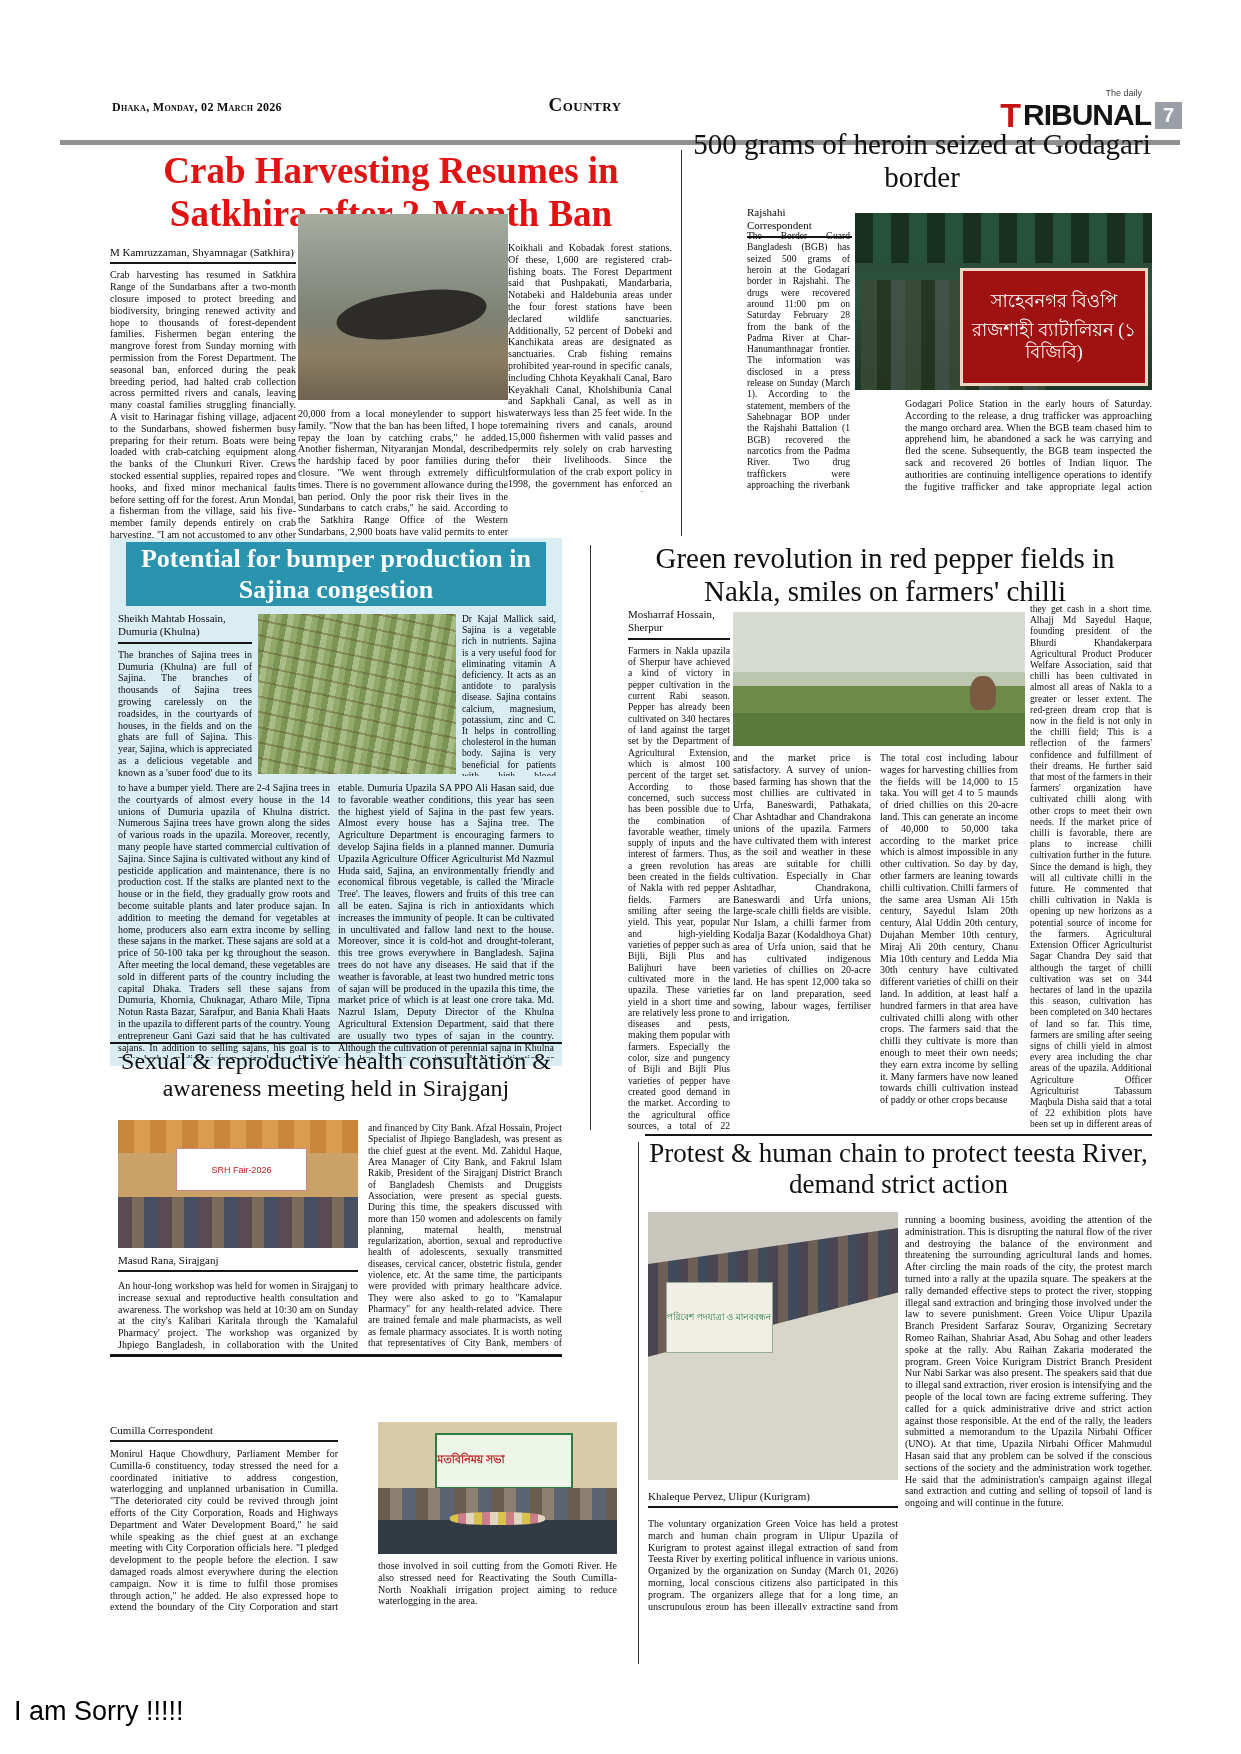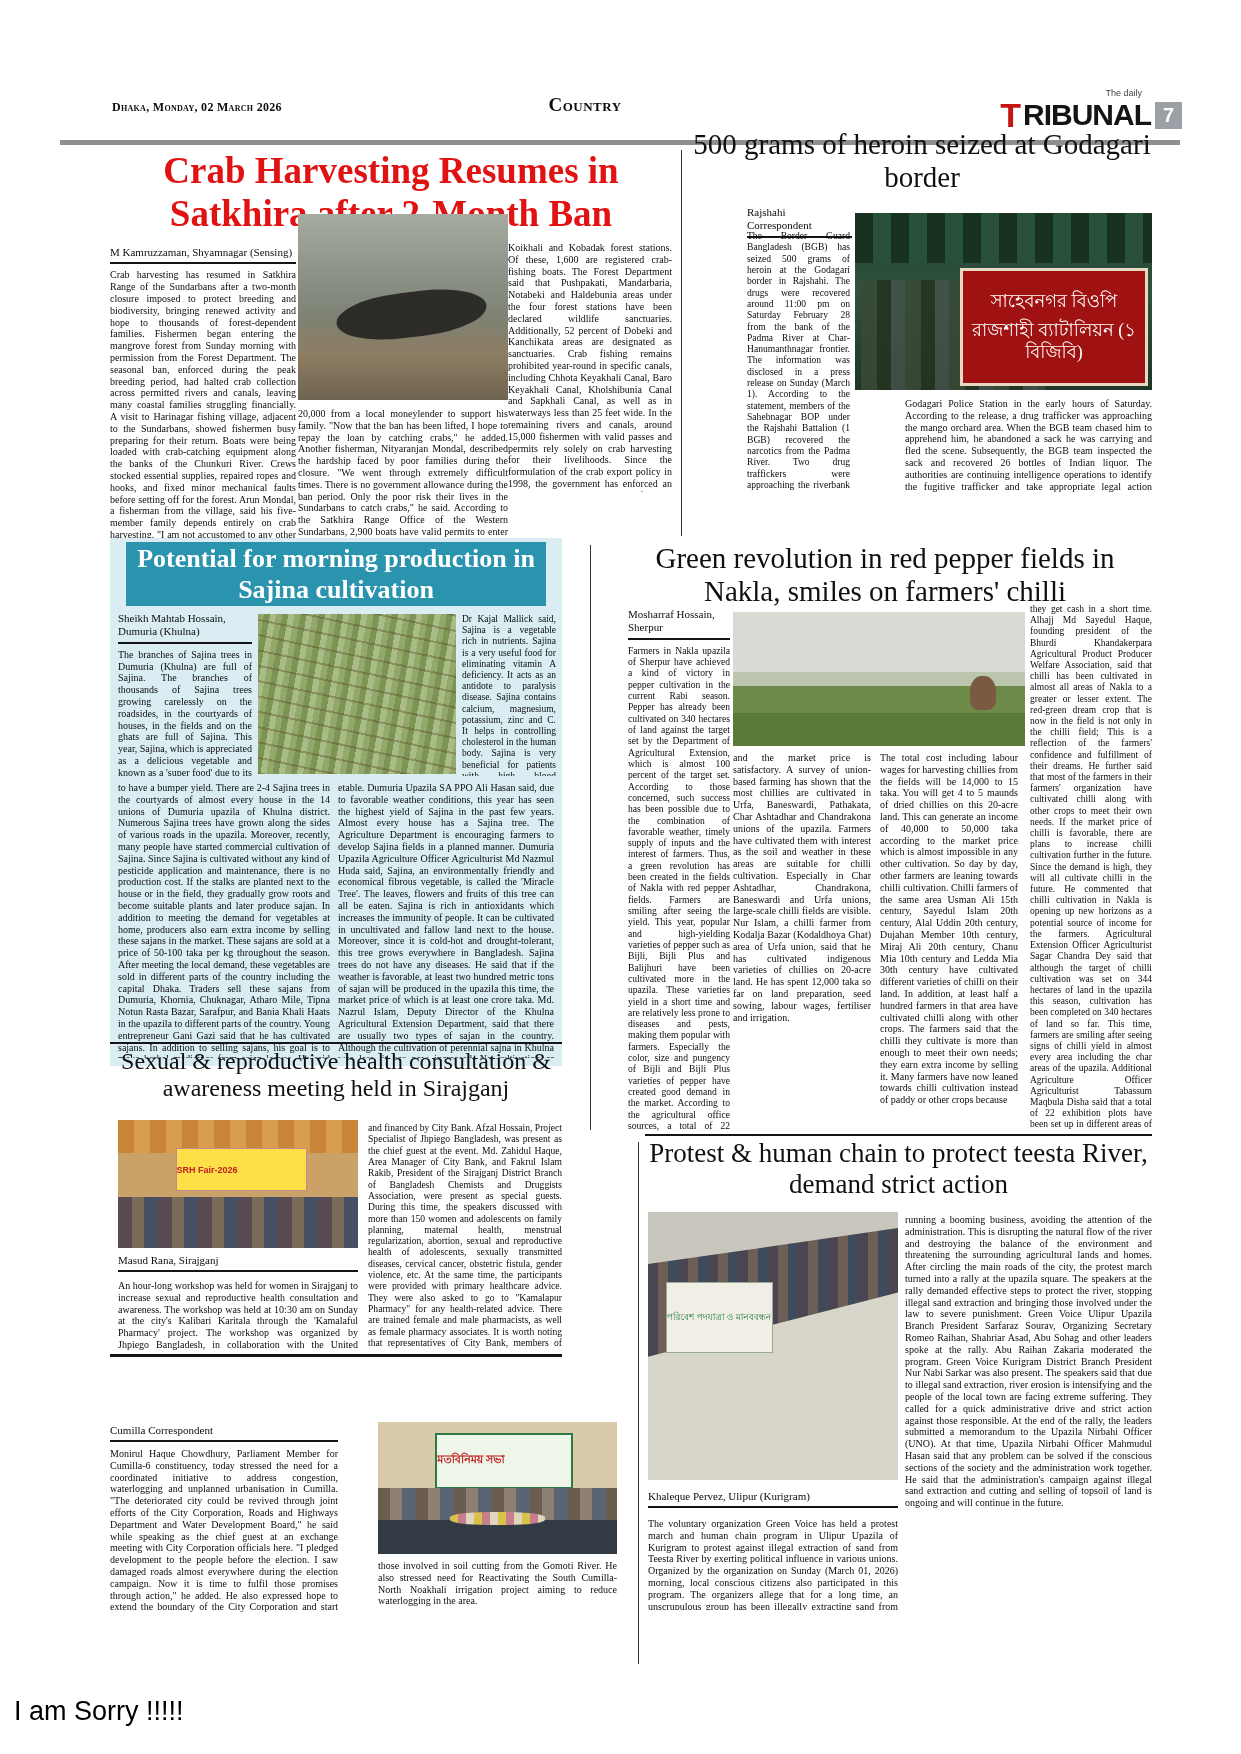--- a/index.html
+++ b/index.html
@@ -33,21 +33,21 @@
   .heroin-photo{background:linear-gradient(180deg,#24402e 0%,#2e5340 45%,#1d3528 100%);}
   .tent{position:absolute;left:0;top:0;width:100%;height:28%;background:repeating-linear-gradient(90deg,#17301f 0 18px,#27513a 18px 36px);}
   .soldiers{position:absolute;left:2%;bottom:0;width:62%;height:62%;background:repeating-linear-gradient(90deg,#3a4a36 0 16px,#24331f 16px 30px,#44524a 30px 44px);opacity:.85;}
   .bgb-sign{position:absolute;right:4px;bottom:4px;width:182px;height:112px;background:#a01212;border:3px solid #ead9c2;color:#fff;display:flex;flex-direction:column;align-items:center;justify-content:center;gap:8px;text-align:center;font-size:18px;line-height:1.2;}
   .sajina-photo{background:repeating-linear-gradient(100deg,#93a96b 0 6px,#7c9454 6px 12px,#a9bc86 12px 18px);}
   .branches{position:absolute;inset:0;background:repeating-linear-gradient(12deg,rgba(92,72,42,.38) 0 2px,transparent 2px 15px);}
   .pepper-photo{background:linear-gradient(180deg,#d7dbd4 0 45%,#bcc6ae 45% 55%,#6d8a49 55% 75%,#5a7a3c 75% 100%);}
   .farmer{position:absolute;right:10%;top:48%;width:26px;height:34px;background:#7a5a40;border-radius:45% 45% 30% 30%;}
   .siraj-photo{background:#caa268;}
   .tent-top{position:absolute;top:0;left:0;width:100%;height:26%;background:repeating-linear-gradient(90deg,#c9863a 0 16px,#da9c50 16px 32px);}
-  .siraj-banner{position:absolute;left:24%;top:22%;width:54%;height:32%;background:#fde047;border:1px solid #c88;display:flex;align-items:center;color:#c02020;font-size:9px;font-weight:bold;font-family:"Liberation Sans",sans-serif;}
+  .siraj-banner{position:absolute;left:24%;top:22%;width:54%;height:32%;background:#ffffff;border:1px solid #c88;display:flex;align-items:center;justify-content:center;color:#c02020;font-size:9px;font-weight:normal;font-family:"Liberation Sans",sans-serif;}
   .crowd-band{position:absolute;bottom:0;left:0;width:100%;height:40%;background:repeating-linear-gradient(90deg,#5a4a52 0 14px,#7a6a5a 14px 26px,#474f62 26px 40px);}
   .cumilla-photo{background:#d9cbaa;}
   .cumilla-banner{position:absolute;left:24%;top:8%;width:56%;height:40%;background:#eef6ea;border:2px solid #2f7b45;display:flex;align-items:center;justify-content:flex-start;color:#c02020;font-size:11px;font-weight:bold;}
   .people-band{position:absolute;top:50%;left:0;width:100%;height:24%;background:repeating-linear-gradient(90deg,#6b5d4e 0 12px,#8d8070 12px 24px,#5b6472 24px 38px);}
   .table-band{position:absolute;bottom:0;left:0;width:100%;height:26%;background:#323b44;}
   .flowers{position:absolute;bottom:22%;left:30%;width:40%;height:10%;background:repeating-linear-gradient(90deg,#d8c24a 0 8px,#c97e8e 8px 16px,#e0d6c0 16px 24px);border-radius:40%;}
   .teesta-photo{background:linear-gradient(180deg,#c9c6bd 0 30%,#d8d5ca 30% 100%);}
   .teesta-crowd{position:absolute;left:0;top:6%;width:100%;height:48%;background:repeating-linear-gradient(90deg,#4a4550 0 10px,#6d5f55 10px 20px,#3f4a5a 20px 30px);clip-path:polygon(0 100%,0 28%,100% 0,100% 50%);}
   .teesta-banner{position:absolute;left:7%;top:26%;width:42%;height:26%;background:#f1eee6;border:1px solid #9a9;display:flex;align-items:center;justify-content:center;color:#1d7a3a;font-size:9px;text-align:center;line-height:1.25;}
   .footer-note{font-family:"Liberation Sans",sans-serif;font-size:27px;color:#000;}
@@ -65,21 +65,21 @@
       <span class="logo-t">T</span>
       <span class="logo-rest">RIBUNAL</span>
       <span class="page-box">7</span>
     </div>
   </div>
   <div class="abs gray-bar" style="left:60px;top:140px;width:1120px;height:5px;"></div>
 
   <div class="abs" style="left:110px;top:150px;width:562px;height:392px;">
     <div class="headline hl-crab" style="position:absolute;left:0;top:0;width:100%;">Crab Harvesting Resumes in Satkhira after 2-Month Ban</div>
     <div class="abs" style="left:0;top:96px;width:186px;height:294px;overflow:hidden;">
-      <div class="byline">M Kamruzzaman, Shyamnagar (Sensing)</div>
+      <div class="byline">M Kamruzzaman, Shyamnagar (Satkhira)</div>
       <div class="body-text">Crab harvesting has resumed in Satkhira Range of the Sundarbans after a two-month closure imposed to protect breeding and biodiversity, bringing renewed activity and hope to thousands of forest-dependent families. Fishermen began entering the mangrove forest from Sunday morning with permission from the Forest Department. The seasonal ban, enforced during the peak breeding period, had halted crab collection across permitted rivers and canals, leaving many coastal families struggling financially. A visit to Harinagar fishing village, adjacent to the Sundarbans, showed fishermen busy preparing for their return. Boats were being loaded with crab-catching equipment along the banks of the Chunkuri River. Crews stocked essential supplies, repaired ropes and hooks, and fixed minor mechanical faults before setting off for the forest. Arun Mondal, a fisherman from the village, said his five-member family depends entirely on crab harvesting. "I am not accustomed to any other profession and there is no alternative work here," he said. During the two-month ban, he took a loan of Taka</div>
     </div>
     <div class="photo crab-photo" style="left:188px;top:64px;width:210px;height:186px;">
       <div class="boat"></div>
     </div>
     <div class="abs body-text" style="left:188px;top:258px;width:210px;height:132px;">20,000 from a local moneylender to support his family. "Now that the ban has been lifted, I hope to repay the loan by catching crabs," he added. Another fisherman, Nityaranjan Mondal, described the hardship faced by poor families during the closure. "We went through extremely difficult times. There is no government allowance during the ban period. Only the poor risk their lives in the Sundarbans to catch crabs," he said. According to the Satkhira Range Office of the Western Sundarbans, 2,900 boats have valid permits to enter the forest under the Burigoalini, Kadamtala,</div>
     <div class="abs body-text" style="left:398px;top:92px;width:164px;height:250px;">Koikhali and Kobadak forest stations. Of these, 1,600 are registered crab-fishing boats. The Forest Department said that Pushpakati, Mandarbaria, Notabeki and Haldebunia areas under the four forest stations have been declared wildlife sanctuaries. Additionally, 52 percent of Dobeki and Kanchikata areas are designated as sanctuaries. Crab fishing remains prohibited year-round in specific canals, including Chhota Keyakhali Canal, Baro Keyakhali Canal, Kholshibunia Canal and Sapkhali Canal, as well as in waterways less than 25 feet wide. In the remaining rivers and canals, around 15,000 fishermen with valid passes and permits rely solely on crab harvesting for their livelihoods. Since the formulation of the crab export policy in 1998, the government has enforced an annual two-month closure of crab-catching passes and permits to ensure sustainable breeding. Assistant Conservator of Forests (ACF) for the West Sundarbans Satkhira Range, Md. Mashiur Rahman, said the temporary ban was necessary to increase crab populations during the breeding season. "From Sunday, fishermen are allowed to catch crabs in rivers and canals outside the designated sanctuaries with proper permission," he said.</div>
   </div>
 
   <div class="abs rule-v" style="left:681px;top:150px;height:386px;"></div>
@@ -95,21 +95,21 @@
       <div class="soldiers"></div>
       <div class="bgb-sign">
         <span>সাহেবনগর বিওপি</span>
         <span>রাজশাহী ব্যাটালিয়ন (১ বিজিবি)</span>
       </div>
     </div>
     <div class="abs body-text" style="left:213px;top:270px;width:247px;height:94px;">Godagari Police Station in the early hours of Saturday. According to the release, a drug trafficker was approaching the mango orchard area. When the BGB team chased him to apprehend him, he abandoned a sack he was carrying and fled the scene. Subsequently, the BGB team inspected the sack and recovered 26 bottles of Indian liquor. The authorities are continuing intelligence operations to identify the fugitive trafficker and take appropriate legal action against him. The seized liquor has been deposited at Godagari Police Station.</div>
   </div>
 
   <div class="abs sajina-bg" style="left:110px;top:538px;width:452px;height:528px;">
-    <div class="sajina-banner abs" style="left:16px;top:4px;width:420px;height:64px;">Potential for morning production in Sajina cultivation</div>
+    <div class="sajina-banner abs" style="left:16px;top:4px;width:420px;height:64px;">Potential for bumper production in Sajina congestion</div>
     <div class="abs" style="left:8px;top:74px;width:134px;height:164px;overflow:hidden;">
       <div class="byline">Sheikh Mahtab Hossain, Dumuria (Khulna)</div>
       <div class="body-text">The branches of Sajina trees in Dumuria (Khulna) are full of Sajina. The branches of thousands of Sajina trees growing carelessly on the roadsides, in the courtyards of houses, in the fields and on the ghats are full of Sajina. This year, Sajina, which is appreciated as a delicious vegetable and known as a 'super food' due to its medicinal properties, is expected</div>
     </div>
     <div class="photo sajina-photo" style="left:148px;top:76px;width:198px;height:160px;">
       <div class="branches"></div>
     </div>
     <div class="abs body-text" style="left:352px;top:76px;width:94px;height:162px;font-size:9.5px;">Dr Kajal Mallick said, Sajina is a vegetable rich in nutrients. Sajina is a very useful food for eliminating vitamin A deficiency. It acts as an antidote to paralysis disease. Sajina contains calcium, magnesium, potassium, zinc and C. It helps in controlling cholesterol in the human body. Sajina is very beneficial for patients with high blood pressure. Moreover, on the one hand, as Sajina is beneficial, on the other hand, its leaves can be eaten as a veg-</div>
     <div class="abs body-text" style="left:8px;top:244px;width:212px;height:276px;">to have a bumper yield. There are 2-4 Sajina trees in the courtyards of almost every house in the 14 unions of Dumuria upazila of Khulna district. Numerous Sajina trees have grown along the sides of various roads in the upazila. Moreover, recently, many people have started commercial cultivation of Sajina. Since Sajina is cultivated without any kind of pesticide application and maintenance, there is no production cost. If the stalks are planted next to the house or in the field, they gradually grow roots and become suitable plants and later produce sajan. In addition to meeting the demand for vegetables at home, producers also earn extra income by selling these sajans in the market. These sajans are sold at a price of 50-100 taka per kg throughout the season. After meeting the local demand, these vegetables are sold in different parts of the country including the capital Dhaka. Traders sell these sajans from Dumuria, Khornia, Chuknagar, Atharo Mile, Tipna Notun Rasta Bazar, Sarafpur, and Bania Khali Haats in the upazila to different parts of the country. Young entrepreneur Gani Gazi said that he has cultivated sajans. In addition to selling sajans, his goal is to make herbal medicines from sajan leaves. He said that sajans start producing sajans when the age of 10-12 months. A mature tree produces up to 8-10 maunds of sajans. He said that this crop is quite profitable to cultivate as the production cost is very low. Upazila Health Complex Health Officer USI</div>
     <div class="abs body-text" style="left:228px;top:244px;width:216px;height:276px;">etable. Dumuria Upazila SA PPO Ali Hasan said, due to favorable weather conditions, this year has seen the highest yield of Sajina in the past few years. Almost every house has a Sajina tree. The Agriculture Department is encouraging farmers to develop Sajina fields in a planned manner. Dumuria Upazila Agriculture Officer Agriculturist Md Nazmul Huda said, Sajina, an environmentally friendly and economical fibrous vegetable, is called the 'Miracle Tree'. The leaves, flowers and fruits of this tree can all be eaten. Sajina is rich in antioxidants which increases the immunity of people. It can be cultivated in uncultivated and fallow land next to the house. Moreover, since it is cold-hot and drought-tolerant, this tree grows everywhere in Bangladesh. Sajina trees do not have any diseases. He said that if the weather is favorable, at least two hundred metric tons of sajan will be produced in the upazila this time, the market price of which is at least one crore taka. Md. Nazrul Islam, Deputy Director of the Khulna Agricultural Extension Department, said that there are usually two types of sajan in the country. Although the cultivation of perennial sajna in Khulna was less, it has now increased. No cultivation or chemical fertilizers are required for sajan trees. Therefore, the Agriculture Department is distributing sajan seedlings among the farmers to encourage them to cultivate sajna.</div>

